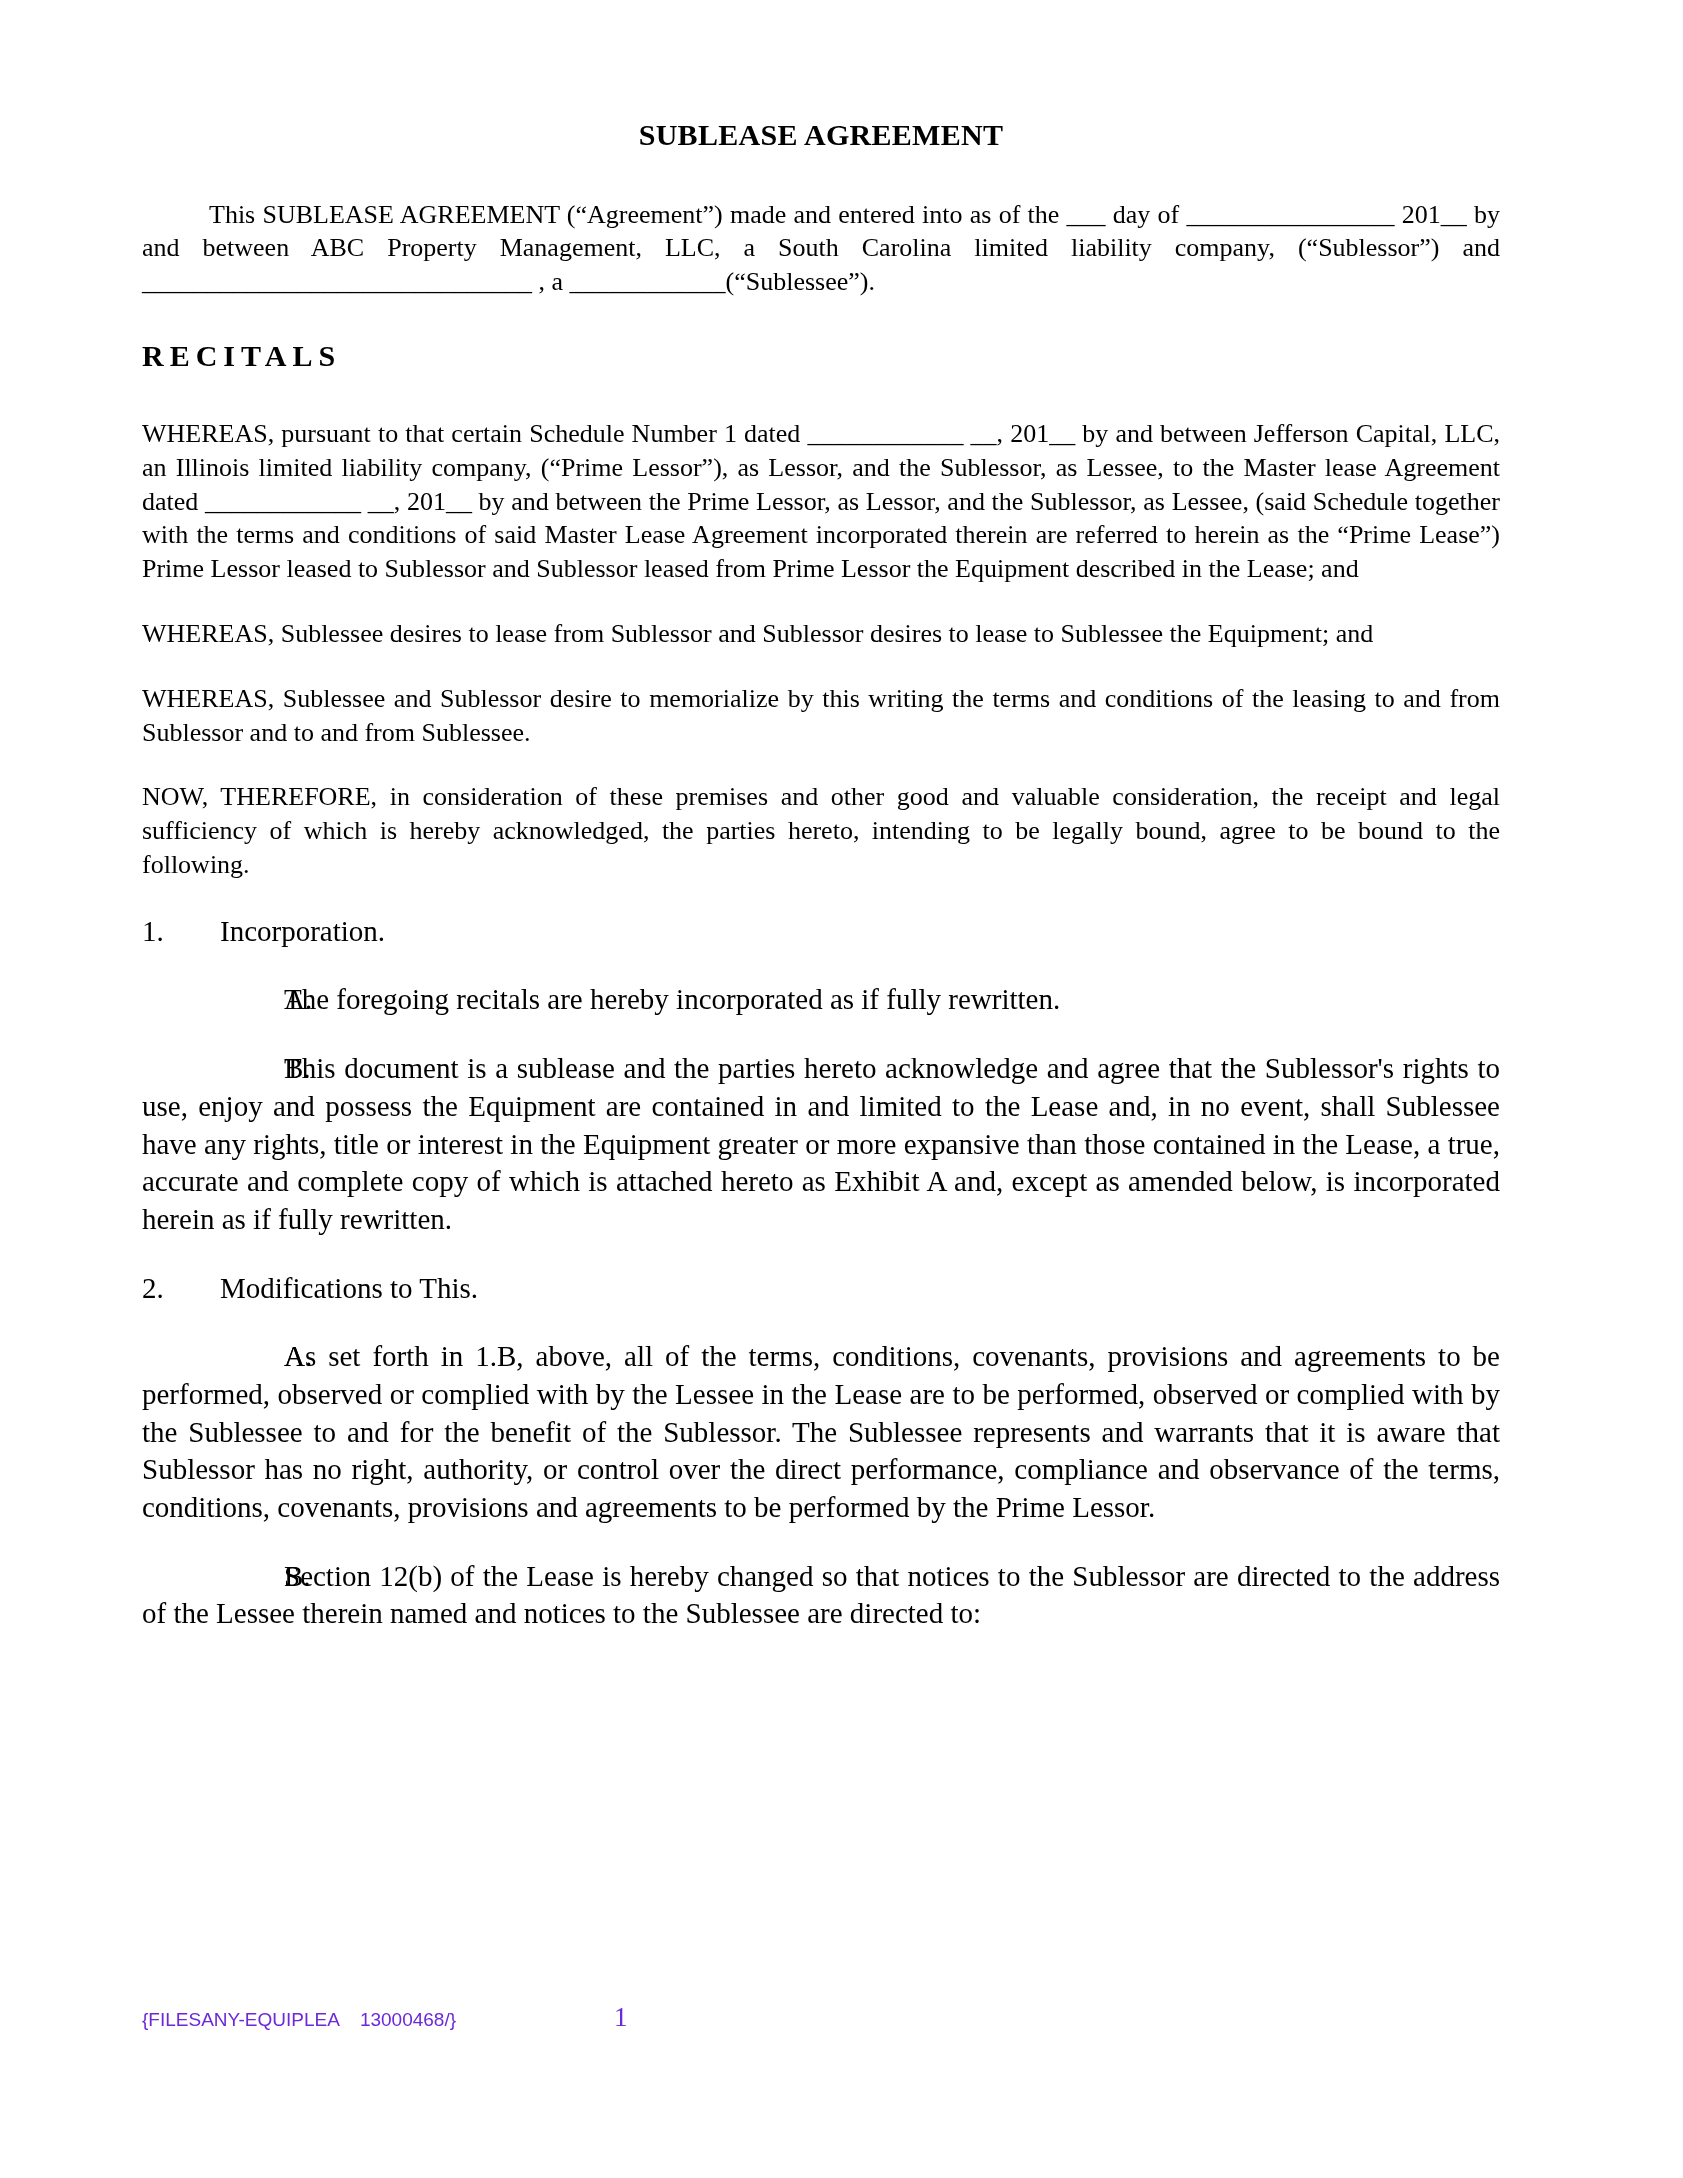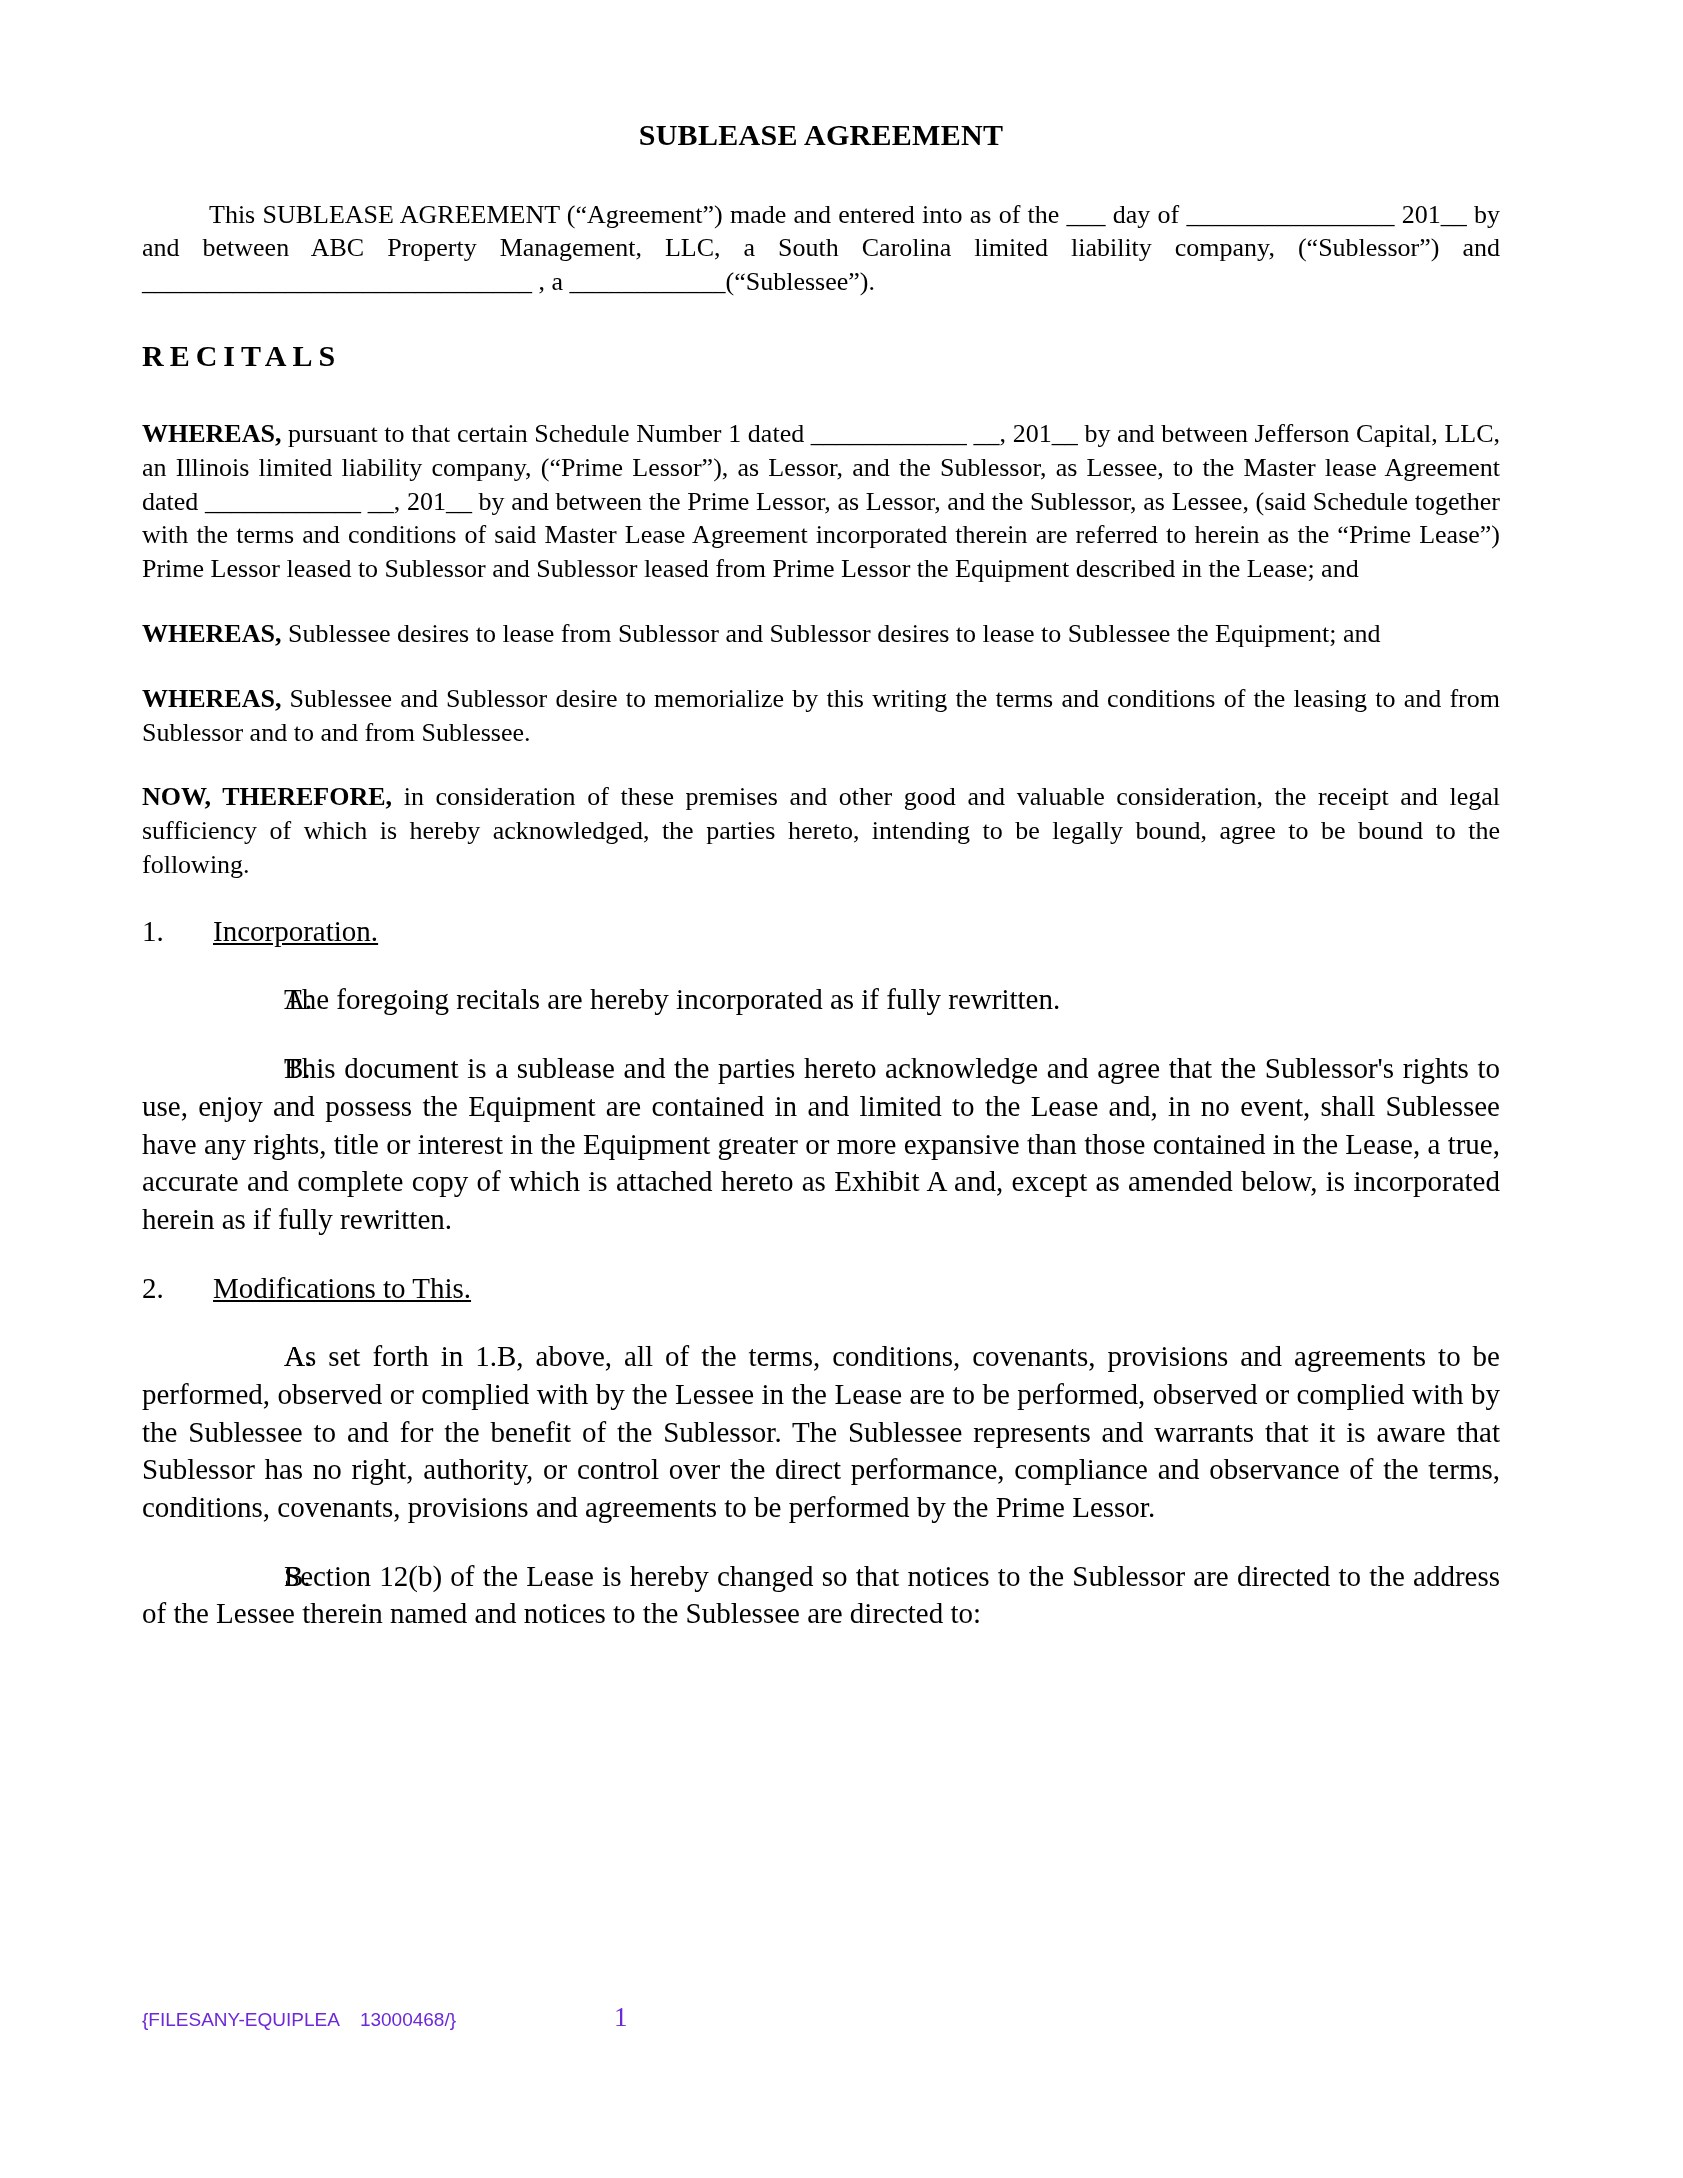--- a/index.html
+++ b/index.html
@@ -57,36 +57,36 @@
     -webkit-hyphens: none;
     hyphens: none;
   }
 
   p.first-para {
     text-indent: 67px;
     margin-bottom: 0;
   }
 
   .lead {
-    font-weight: bold;
+    font-weight: normal;
   }
 
   .num-item {
     font-size: 29px;
     line-height: 1.30;
     margin: 0 0 31px 0;
     display: flex;
     align-items: baseline;
   }
   .num-item .num {
     width: 71px;
     flex: 0 0 71px;
   }
   .num-item .heading-text {
-    text-decoration: underline;
+    margin-left: 7px;
   }
 
   p.sub {
     font-size: 29px;
     line-height: 1.30;
     text-align: justify;
     text-justify: inter-word;
     margin: 0 0 31px 0;
     text-indent: 71px;
   }

